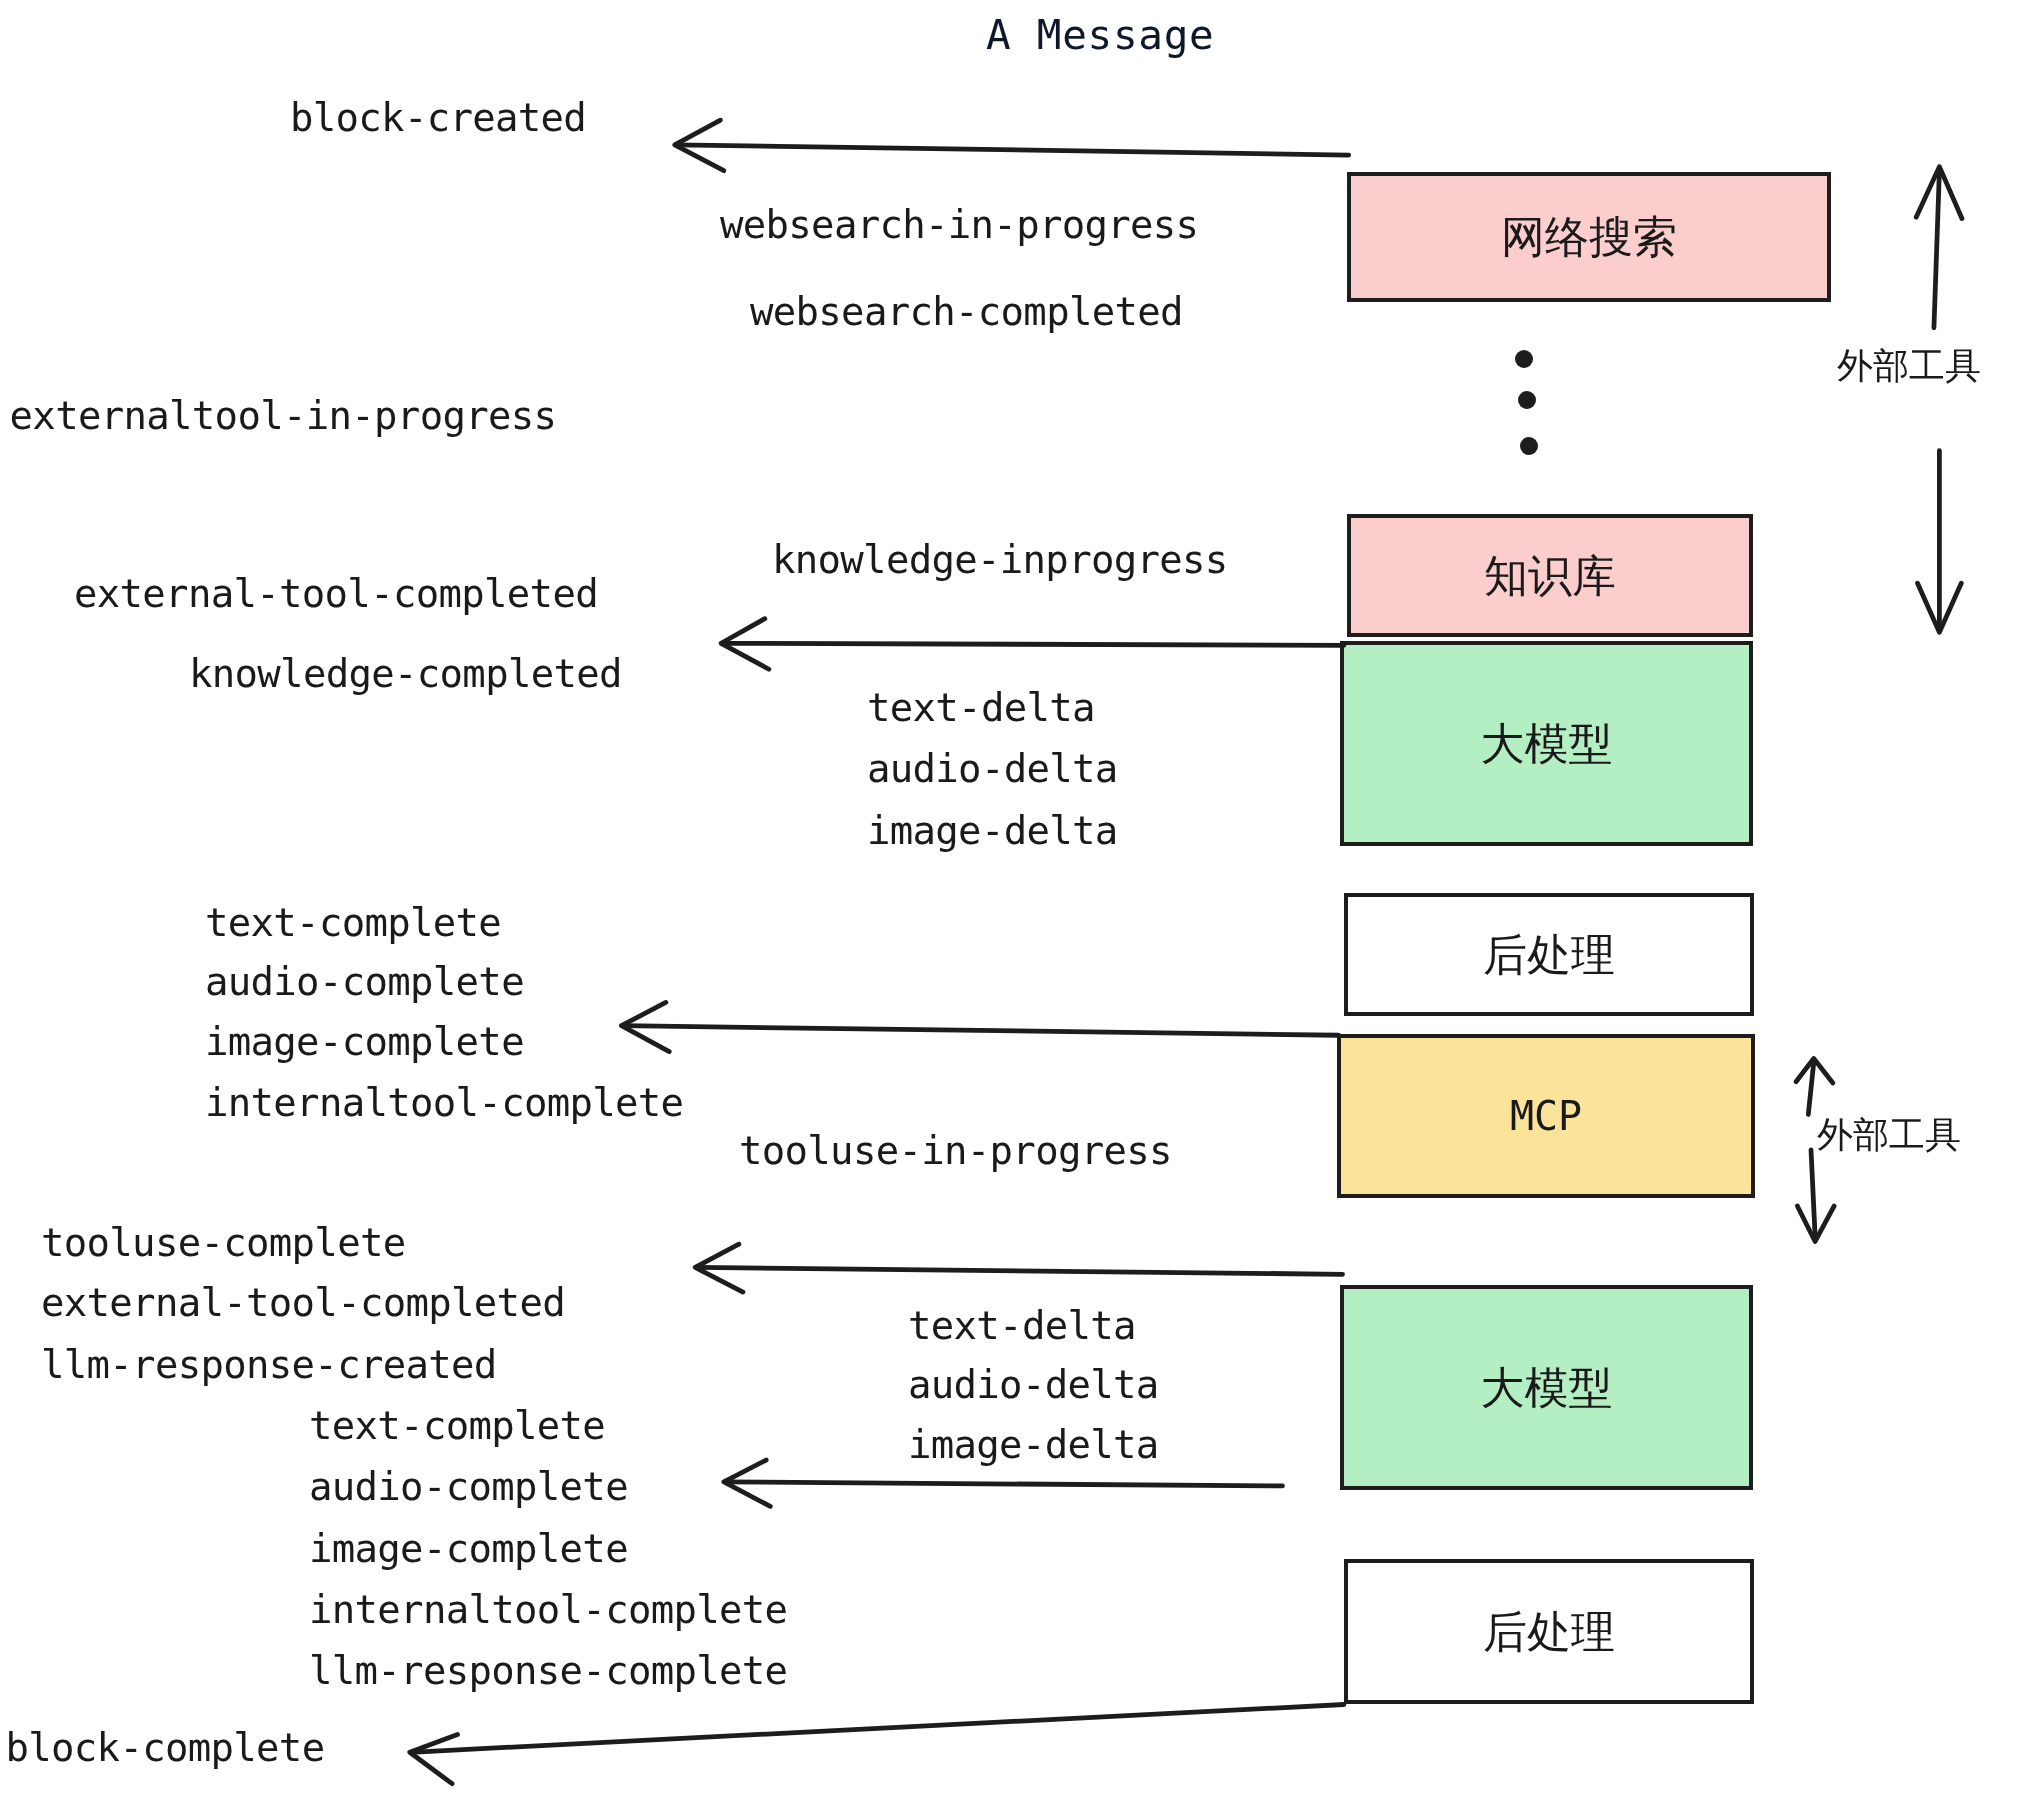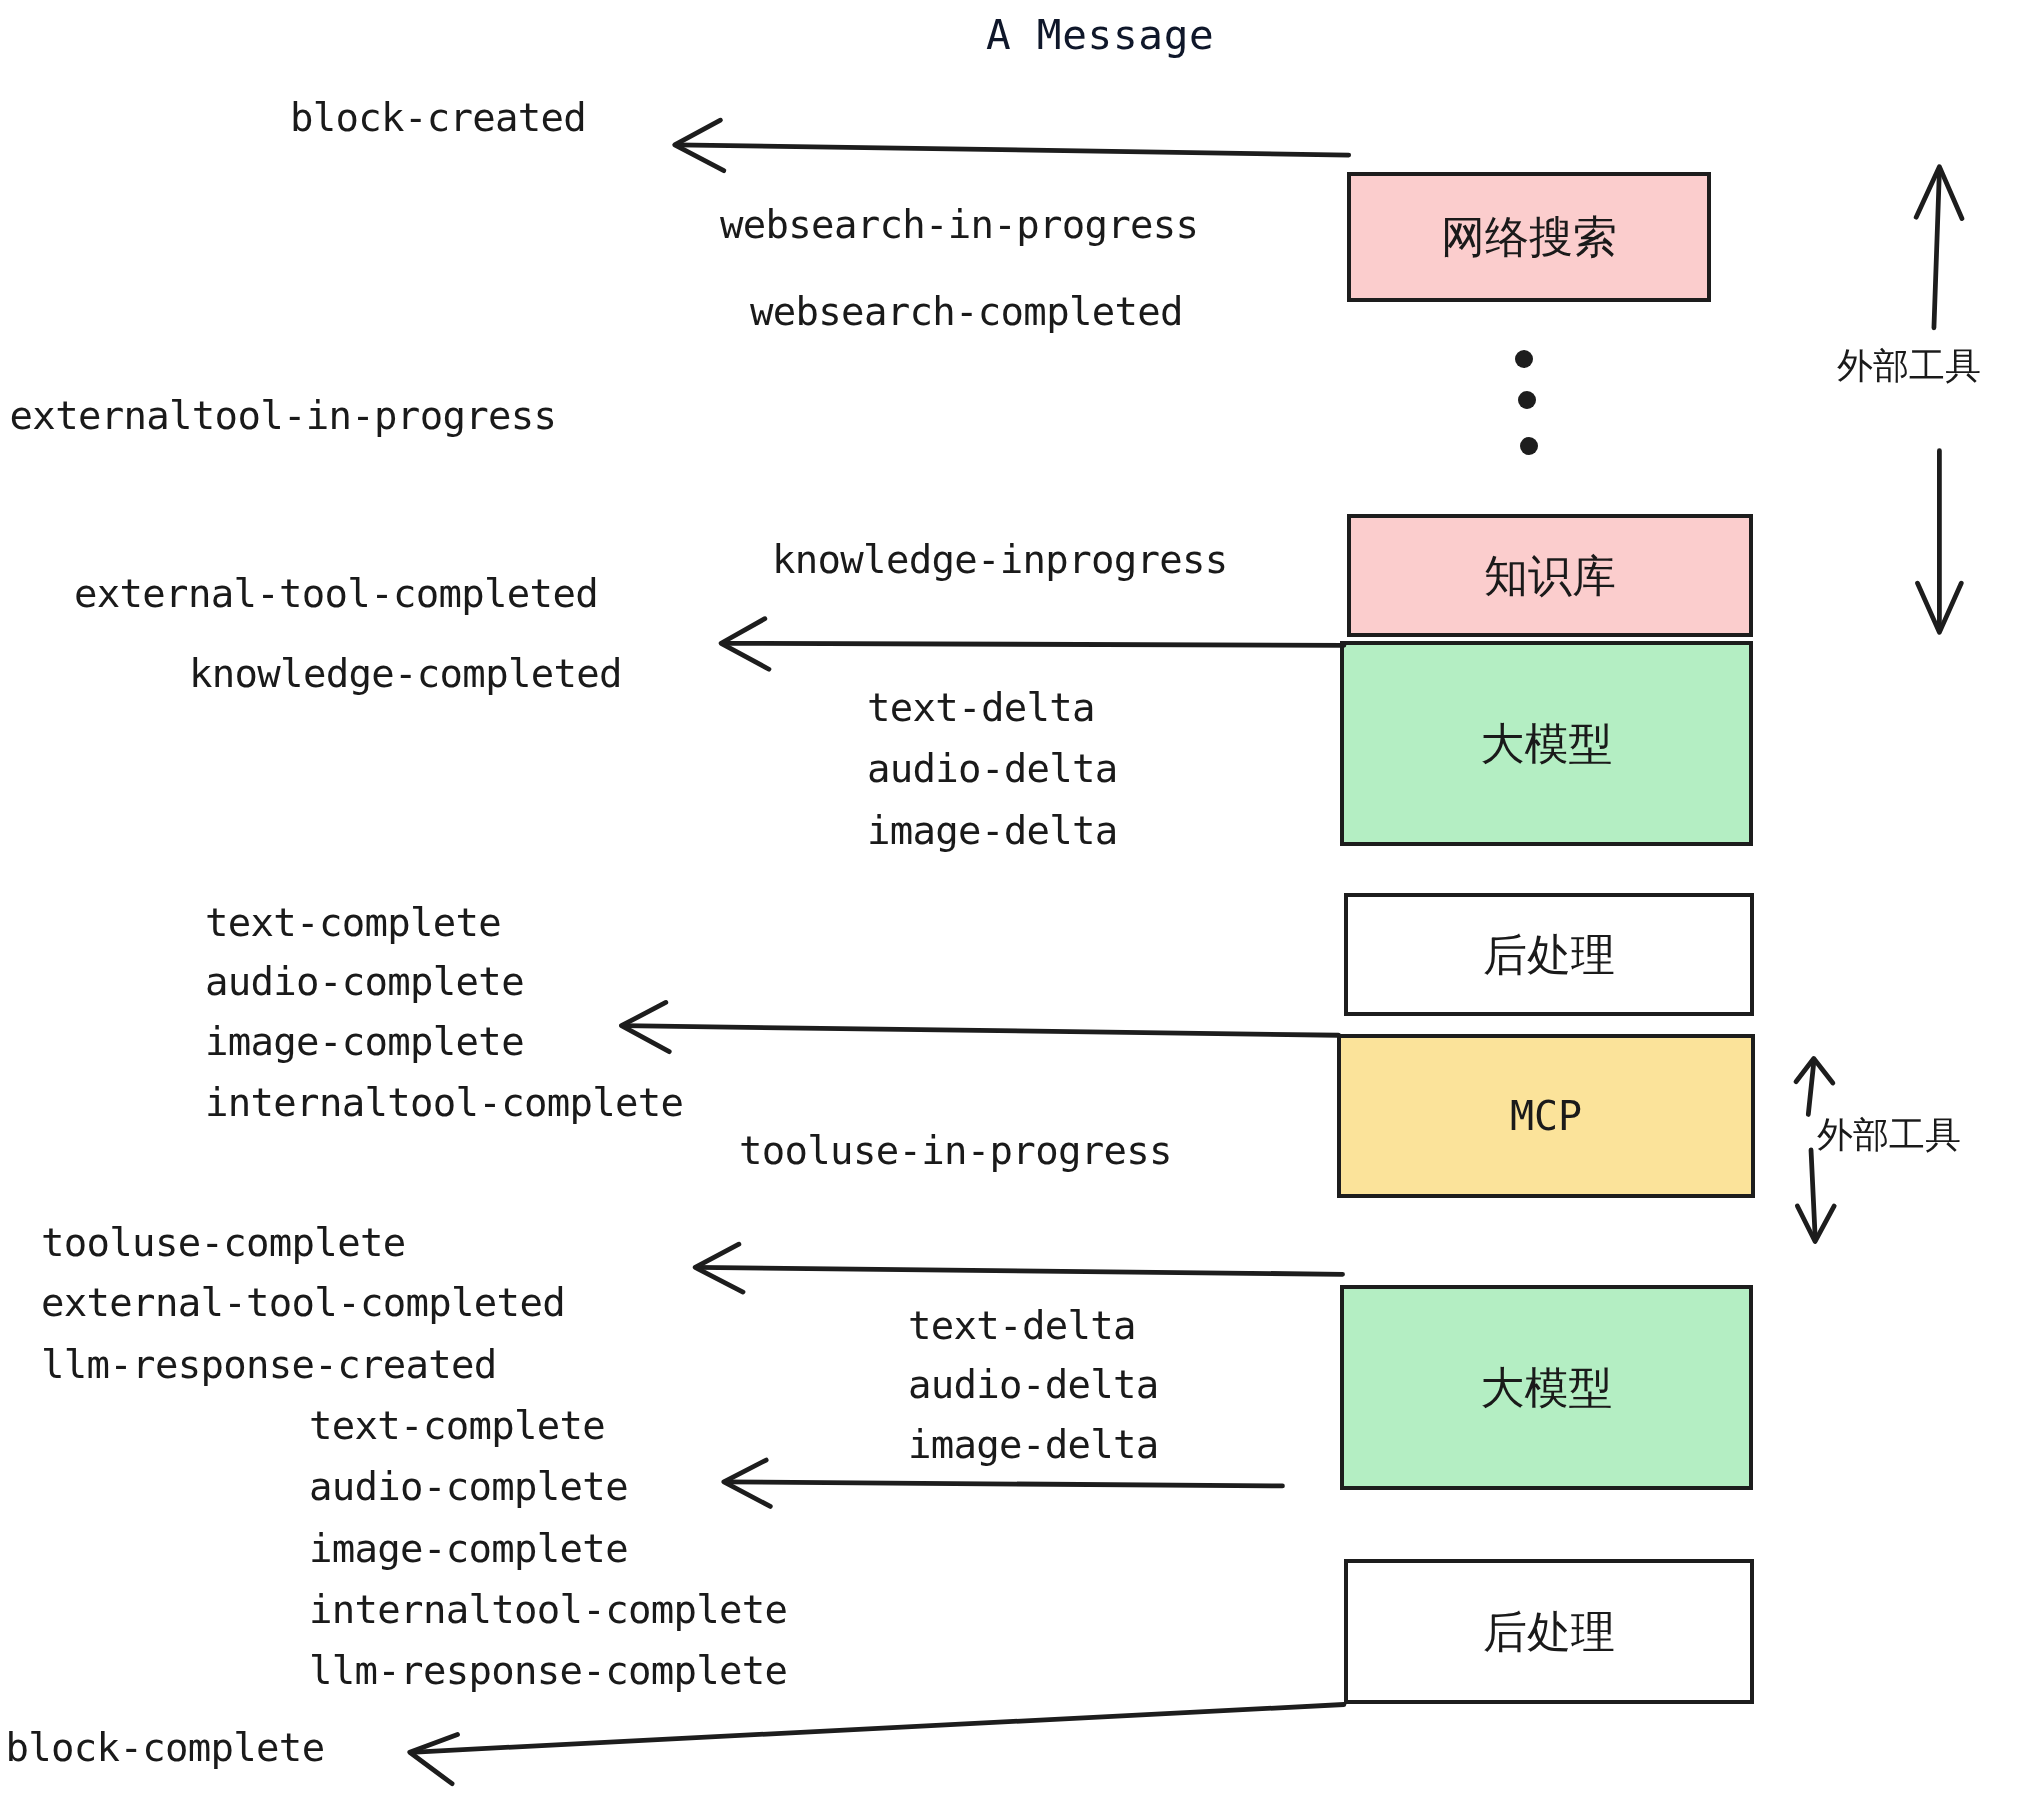--- a/index.html
+++ b/index.html
@@ -34,21 +34,21 @@
   svg.arrows{position:absolute;left:0;top:0;width:2035px;height:1796px;
              pointer-events:none;}
 </style>
 </head>
 <body>
 
 <div id="stage">
 
   <div class="title" style="left:986px;top:15px;">A Message</div>
 
-  <div class="box" style="left:1347px;top:172px;width:364px;height:130px;background:#fbcdcd;">
+  <div class="box" style="left:1347px;top:172px;width:484px;height:130px;background:#fbcdcd;">
     <span>网络搜索</span>
   </div>
 
   <div class="box" style="left:1347px;top:514px;width:406px;height:123px;background:#fbcdcd;">
     <span>知识库</span>
   </div>
 
   <div class="box" style="left:1340px;top:641px;width:413px;height:205px;background:#b4eec3;">
     <span>大模型</span>
   </div>

